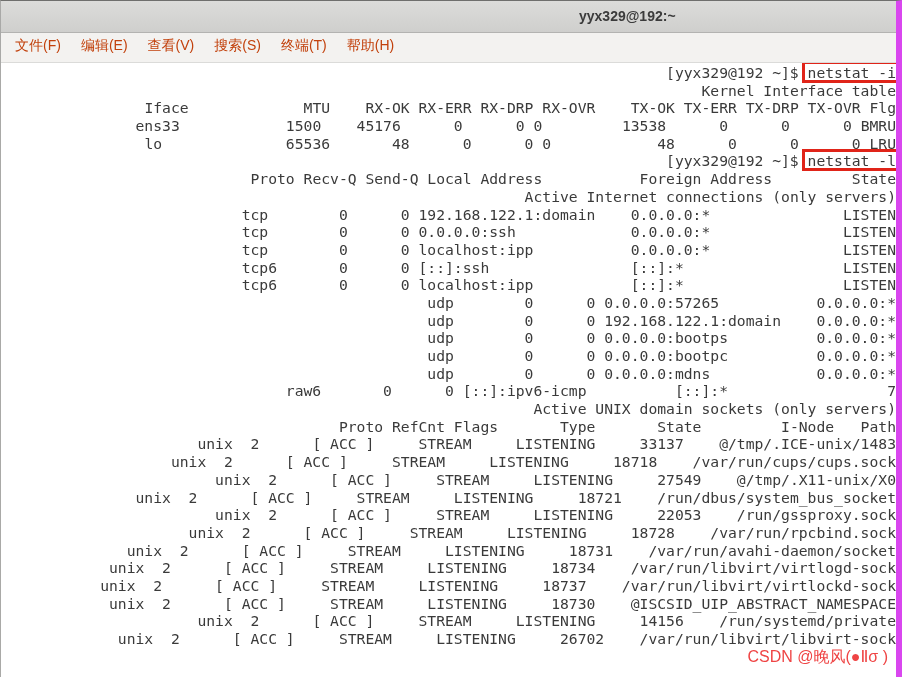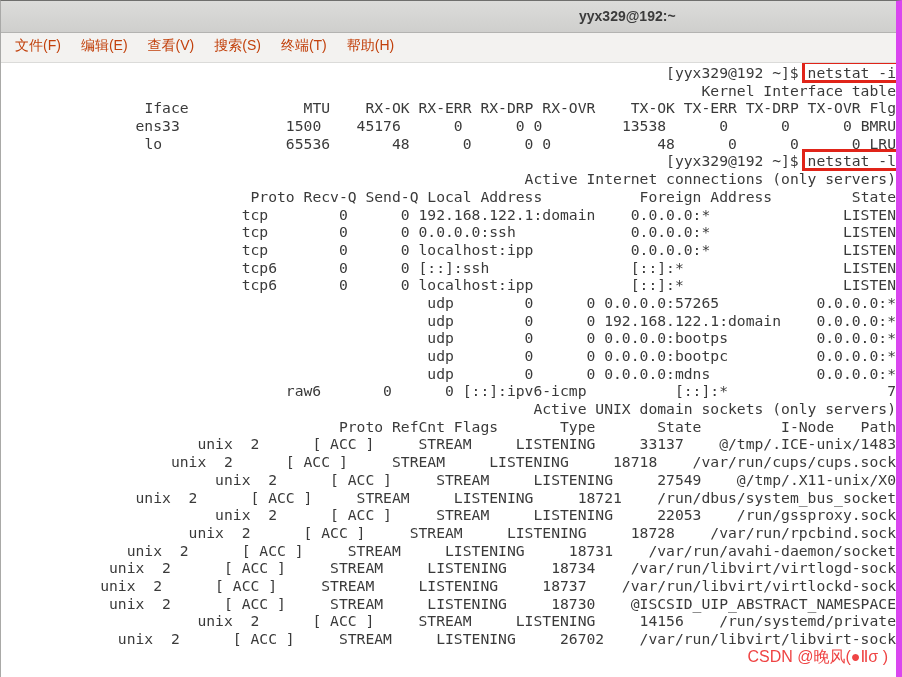--- a/index.html
+++ b/index.html
@@ -92,22 +92,22 @@
     </div>
 
   <div class="terminal">
     <div id="term-out">
         <div class="tline"><span>[yyx329@192 ~]$ </span><span class="cmdbox">netstat -i</span></div>
         <div class="tline">Kernel Interface table</div>
         <div class="tline">Iface             MTU    RX-OK RX-ERR RX-DRP RX-OVR    TX-OK TX-ERR TX-DRP TX-OVR Flg</div>
         <div class="tline">ens33            1500    45176      0      0 0         13538      0      0      0 BMRU</div>
         <div class="tline">lo              65536       48      0      0 0            48      0      0      0 LRU</div>
         <div class="tline"><span>[yyx329@192 ~]$ </span><span class="cmdbox">netstat -l</span></div>
+        <div class="tline">Proto Recv-Q Send-Q Local Address           Foreign Address         State</div>
         <div class="tline">Active Internet connections (only servers)</div>
-        <div class="tline">Proto Recv-Q Send-Q Local Address           Foreign Address         State</div>
         <div class="tline">tcp        0      0 192.168.122.1:domain    0.0.0.0:*               LISTEN</div>
         <div class="tline">tcp        0      0 0.0.0.0:ssh             0.0.0.0:*               LISTEN</div>
         <div class="tline">tcp        0      0 localhost:ipp           0.0.0.0:*               LISTEN</div>
         <div class="tline">tcp6       0      0 [::]:ssh                [::]:*                  LISTEN</div>
         <div class="tline">tcp6       0      0 localhost:ipp           [::]:*                  LISTEN</div>
         <div class="tline">udp        0      0 0.0.0.0:57265           0.0.0.0:*</div>
         <div class="tline">udp        0      0 192.168.122.1:domain    0.0.0.0:*</div>
         <div class="tline">udp        0      0 0.0.0.0:bootps          0.0.0.0:*</div>
         <div class="tline">udp        0      0 0.0.0.0:bootpc          0.0.0.0:*</div>
         <div class="tline">udp        0      0 0.0.0.0:mdns            0.0.0.0:*</div>

